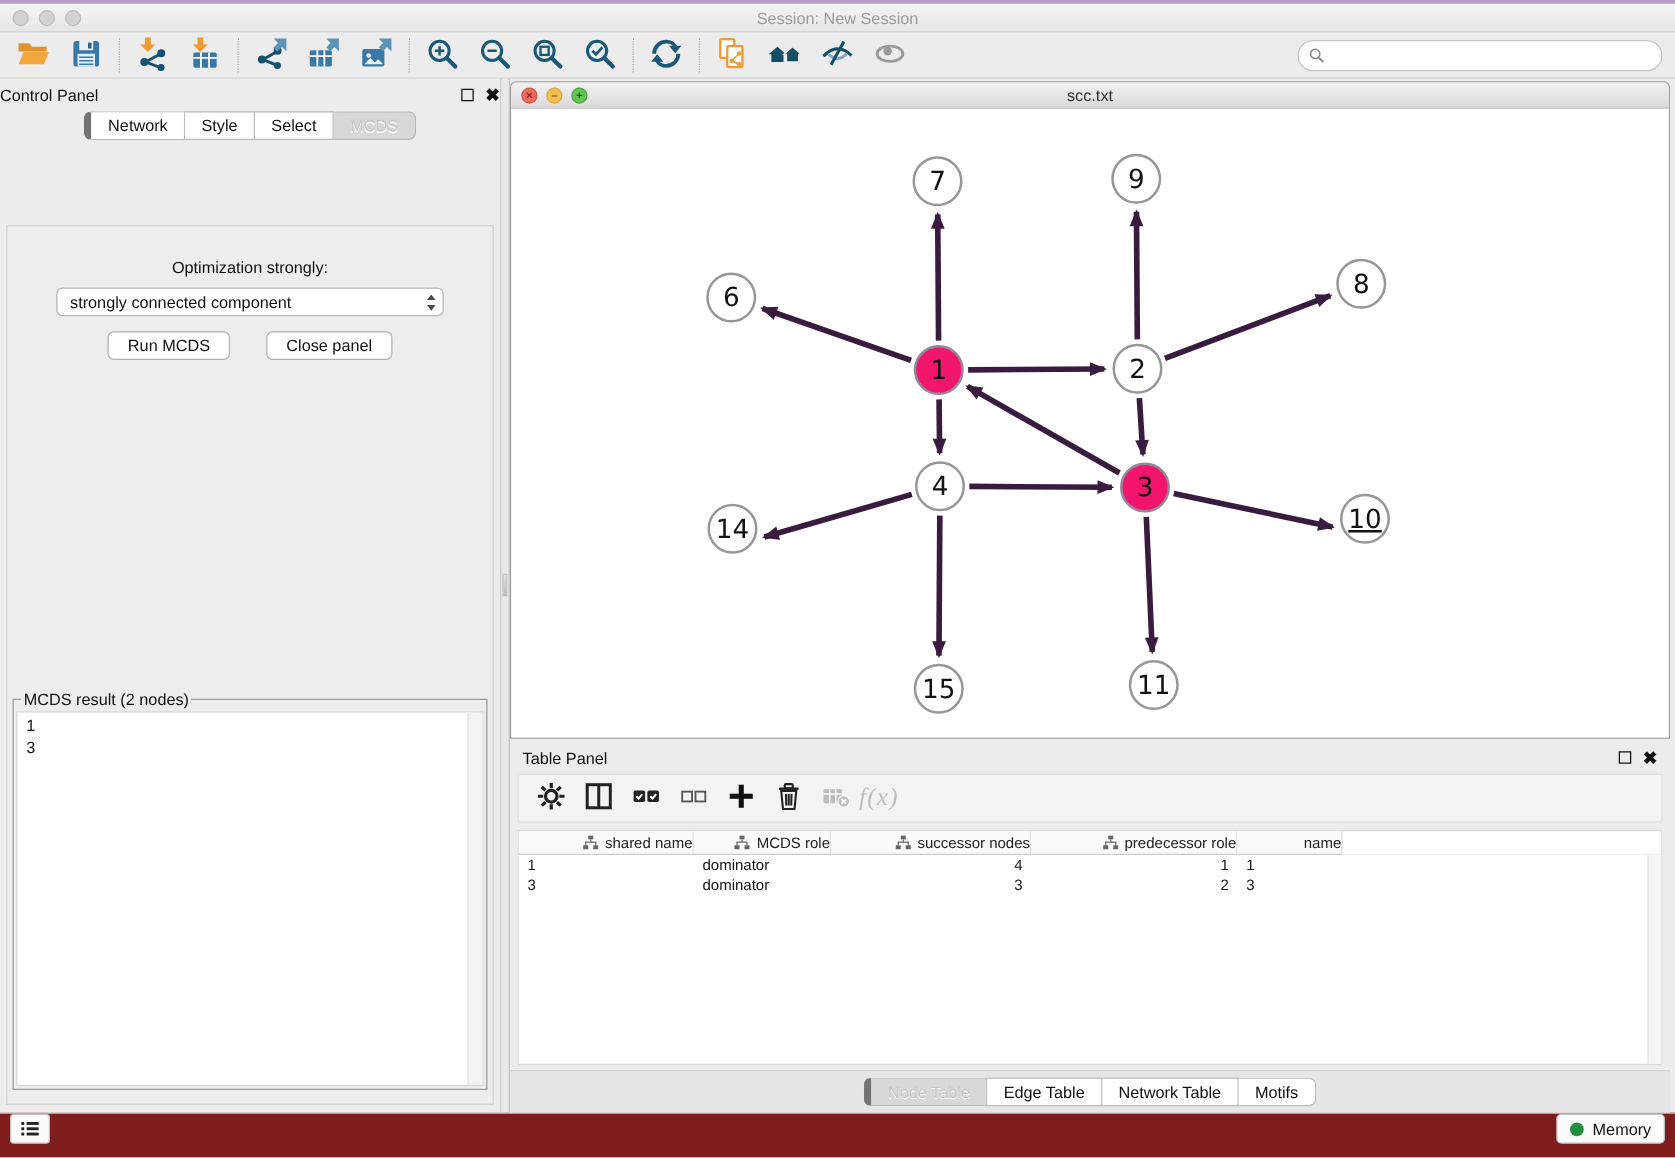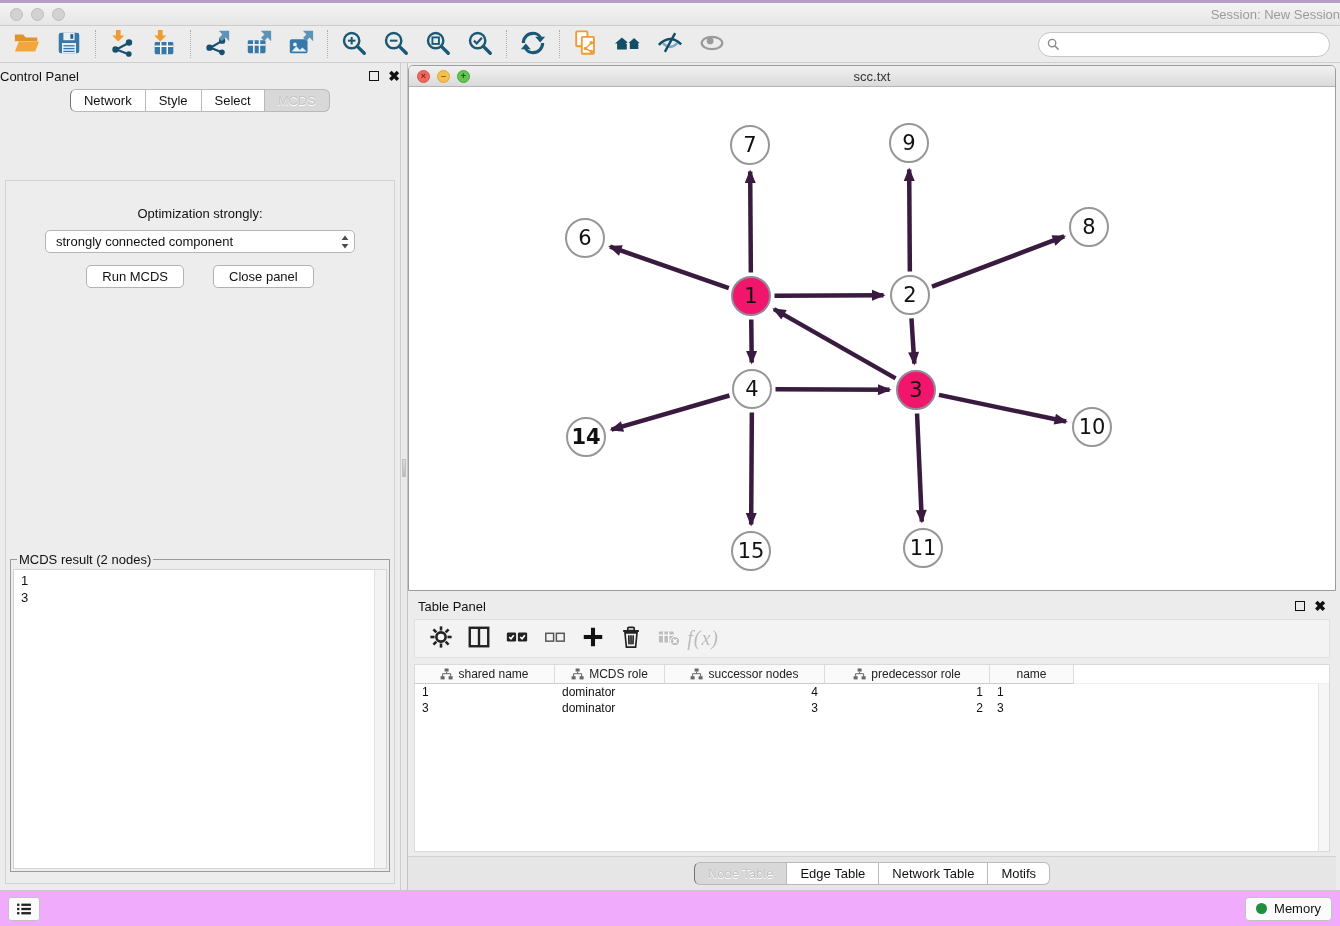--- a/index.html
+++ b/index.html
@@ -1,20 +1,20 @@
 <!DOCTYPE html>
 <html><head>
 <meta charset="utf-8">
 <style>
   html,body{margin:0;padding:0;}
   body{width:1340px;height:926px;background:#ececec;font-family:"Liberation Sans",sans-serif;overflow:hidden;position:relative;-webkit-font-smoothing:antialiased;}
   *{box-sizing:border-box;}
 
   
-  .titlebar{height:26px;background:linear-gradient(#f4f4f4,#e6e6e6);border-top:3px solid #b59dc4;border-bottom:1px solid #cccccc;display:flex;align-items:center;justify-content:flex-end;position:relative;}
+  .titlebar{height:26px;background:linear-gradient(#f4f4f4,#e6e6e6);border-top:3px solid #b59dc4;border-bottom:1px solid #cccccc;display:flex;align-items:center;justify-content:center;position:relative;}
   .titlebar .title{font-size:13px;color:#9b9b9b;}
   .traffic{position:absolute;left:10px;display:flex;gap:8px;}
   .traffic .dot{width:13px;height:13px;border-radius:50%;background:#d2d2d2;border:1px solid #bdbdbd;}
 
   
   .toolbar{height:37px;background:#ececec;border-bottom:1px solid #cfcfcf;display:flex;align-items:center;padding:0 6px;position:relative;}
   .tb-btn{width:42px;height:32px;display:flex;align-items:center;justify-content:center;background:none;border:none;padding:0;}
   .tb-btn svg{width:28px;height:28px;}
   .tb-sep{width:1px;height:28px;border-left:1px dotted #adadad;margin:0 5px;}
   .search-wrap{position:absolute;right:10px;top:6px;width:292px;height:25px;background:#fff;border:1px solid #c5c5c5;border-radius:13px;display:flex;align-items:center;padding:0 8px;gap:5px;}
@@ -25,21 +25,21 @@
   .main{display:flex;height:827px;}
 
   
   .control-panel{width:400px;position:relative;background:#ececec;flex:0 0 auto;}
   .cp-header{height:26px;display:flex;align-items:center;padding:0 0;font-size:13px;color:#111;}
   .win-btns{margin-left:auto;display:flex;gap:9px;align-items:center;}
   .float-box{width:10px;height:10px;border:1.5px solid #111;background:transparent;}
   .close-x{font-size:14px;font-weight:bold;color:#111;line-height:1;}
   .cp-tabs{display:flex;justify-content:center;position:relative;z-index:2;}
   .tab{padding:3px 13px;background:#fff;border:1px solid #b9b9b9;border-left:none;font-size:13px;color:#111;cursor:default;}
-  .tab.first{border-left:1px solid #737373;border-radius:6px 0 0 6px;}
+  .tab.first{border-left:6px solid #737373;border-radius:6px 0 0 6px;}
   .tab.last{border-radius:0 6px 6px 0;}
   .tab.selected{background:#d8d8d8;color:#c6c6c6;text-shadow:0 1px 0 #fff;}
   .cp-body{position:absolute;left:5px;right:5px;top:117px;bottom:6px;background:#ededed;border:1px solid #d2d2d2;}
   .opt-label{text-align:center;margin-top:25px;font-size:13px;color:#111;}
   .dropdown{margin:9px auto 0;width:310px;height:23px;background:#fff;border:1px solid #b5b5b5;border-radius:5px;display:flex;align-items:center;padding:0 4px 0 10px;font-size:13px;color:#111;}
   .dropdown .chev{margin-left:auto;display:flex;}
   .btn-row{display:flex;justify-content:center;gap:29px;margin-top:12px;}
   .cp-btn{background:#fff;border:1px solid #b2b2b2;border-radius:5px;padding:3px 15px;font-size:13px;color:#111;font-family:"Liberation Sans",sans-serif;}
   fieldset.result{position:absolute;left:4px;right:4px;top:371px;bottom:11px;border:1px solid #9a9a9a;margin:0;padding:2px;}
   fieldset.result legend{font-size:13px;color:#111;padding:0 2px;margin-left:4px;}
@@ -68,30 +68,30 @@
 
   
   .table-panel{flex:1;margin-top:3px;background:#ececec;display:flex;flex-direction:column;min-height:0;position:relative;}
   .tp-header{height:24px;display:flex;align-items:center;padding:0 10px;font-size:13px;color:#111;}
   .tp-toolbar{margin:1px 6px 0 6px;height:39px;background:#f3f3f3;border:1px solid #e0e0e0;display:flex;align-items:center;gap:8px;padding:0 8px;}
   .tp-btn{width:30px;height:30px;display:flex;align-items:center;justify-content:flex-end;background:none;border:none;padding:0;}
   .tp-btn svg{width:24px;height:24px;}
   .fx-glyph{font-family:"Liberation Serif",serif;font-style:italic;font-size:20px;color:#bcbcbc;letter-spacing:1px;}
   .tp-table{margin:6px 6px 0 6px;background:#fff;border:1px solid #dadada;flex:1;min-height:0;position:relative;overflow:hidden;}
   .thead{display:flex;height:19px;}
-  .th{display:flex;align-items:center;justify-content:center;gap:5px;font-size:12px;color:#222;background:#fafafa;border-right:1px solid #ddd;border-bottom:1px solid #ccc;flex:0 0 auto;}
+  .th{display:flex;align-items:center;justify-content:flex-end;gap:5px;font-size:12px;color:#222;background:#fafafa;border-right:1px solid #ddd;border-bottom:1px solid #ccc;flex:0 0 auto;}
   .th svg{width:13px;height:12px;}
   .thead .fill{flex:1;border-bottom:1px solid #f0f0f0;}
   .tr{display:flex;height:16px;align-items:center;font-size:12px;color:#111;}
   .td{padding:0 7px;flex:0 0 auto;overflow:hidden;white-space:nowrap;}
   .vscroll{position:absolute;top:19px;right:0;width:11px;bottom:0;background:#f6f6f6;border-left:1px solid #e5e5e5;}
   .tp-tabs{height:34px;display:flex;align-items:center;justify-content:center;background:#e6e6e6;border-top:1px solid #d2d2d2;margin-top:4px;flex:0 0 auto;}
 
   
-  .statusbar{height:36px;background:#f0abfc;border-top:1px solid #c9c9c9;display:flex;align-items:center;padding:0 8px;}
+  .statusbar{height:36px;background:#7f1d1d;border-top:1px solid #c9c9c9;display:flex;align-items:flex-start;padding:0 8px;}
   .sb-btn{width:32px;height:24px;background:#fbfbfb;border:1px solid #c2c2c2;border-radius:3px;display:flex;align-items:center;justify-content:center;padding:0;}
   .sb-btn svg{width:20px;height:20px;}
   .memory-btn{margin-left:auto;height:24px;background:#fbfbfb;border:1px solid #c2c2c2;border-radius:4px;display:flex;align-items:center;gap:7px;padding:0 10px;font-size:13px;color:#111;font-family:"Liberation Sans",sans-serif;}
   .memory-dot{width:11px;height:11px;border-radius:50%;background:#1f8e3d;}
 </style>
 </head>
 <body>
 
 <div class="titlebar">
   <div class="traffic">
@@ -352,22 +352,22 @@
             <line x1="342.8549410352382" y1="325.4995522914106" x2="342.1635771304761" y2="437.5005048628774" stroke="#3A1B40" stroke-width="4.5" marker-end="url(#arrow)"></line>
           </svg>
       <div class="gnode" style="left: 341px; top: 58px;">7</div>
           <div class="gnode" style="left: 500px; top: 56px;">9</div>
           <div class="gnode" style="left: 176px; top: 151px;">6</div>
           <div class="gnode" style="left: 680px; top: 140px;">8</div>
           <div class="gnode selected" style="background: rgb(242, 21, 108); left: 342px; top: 209px;">1</div>
           <div class="gnode" style="left: 501px; top: 208px;">2</div>
           <div class="gnode" style="left: 343px; top: 302px;">4</div>
           <div class="gnode selected" style="background: rgb(242, 21, 108); left: 507px; top: 303px;">3</div>
-          <div class="gnode" style="left: 177px; top: 350px; font-weight: bold;">14</div>
-          <div class="gnode" style="left: 683px; top: 340px;">10</div>
+          <div class="gnode" style="left: 177px; top: 336px;">14</div>
+          <div class="gnode" style="left: 683px; top: 328px; text-decoration: underline;">10</div>
           <div class="gnode" style="left: 342px; top: 464px;">15</div>
           <div class="gnode" style="left: 514px; top: 461px;">11</div>
         </div>
     </div>
 
     <div class="table-panel">
       <div class="tp-header">
         <span>Table Panel</span>
         <span class="win-btns">
           <span class="float-box"></span>

